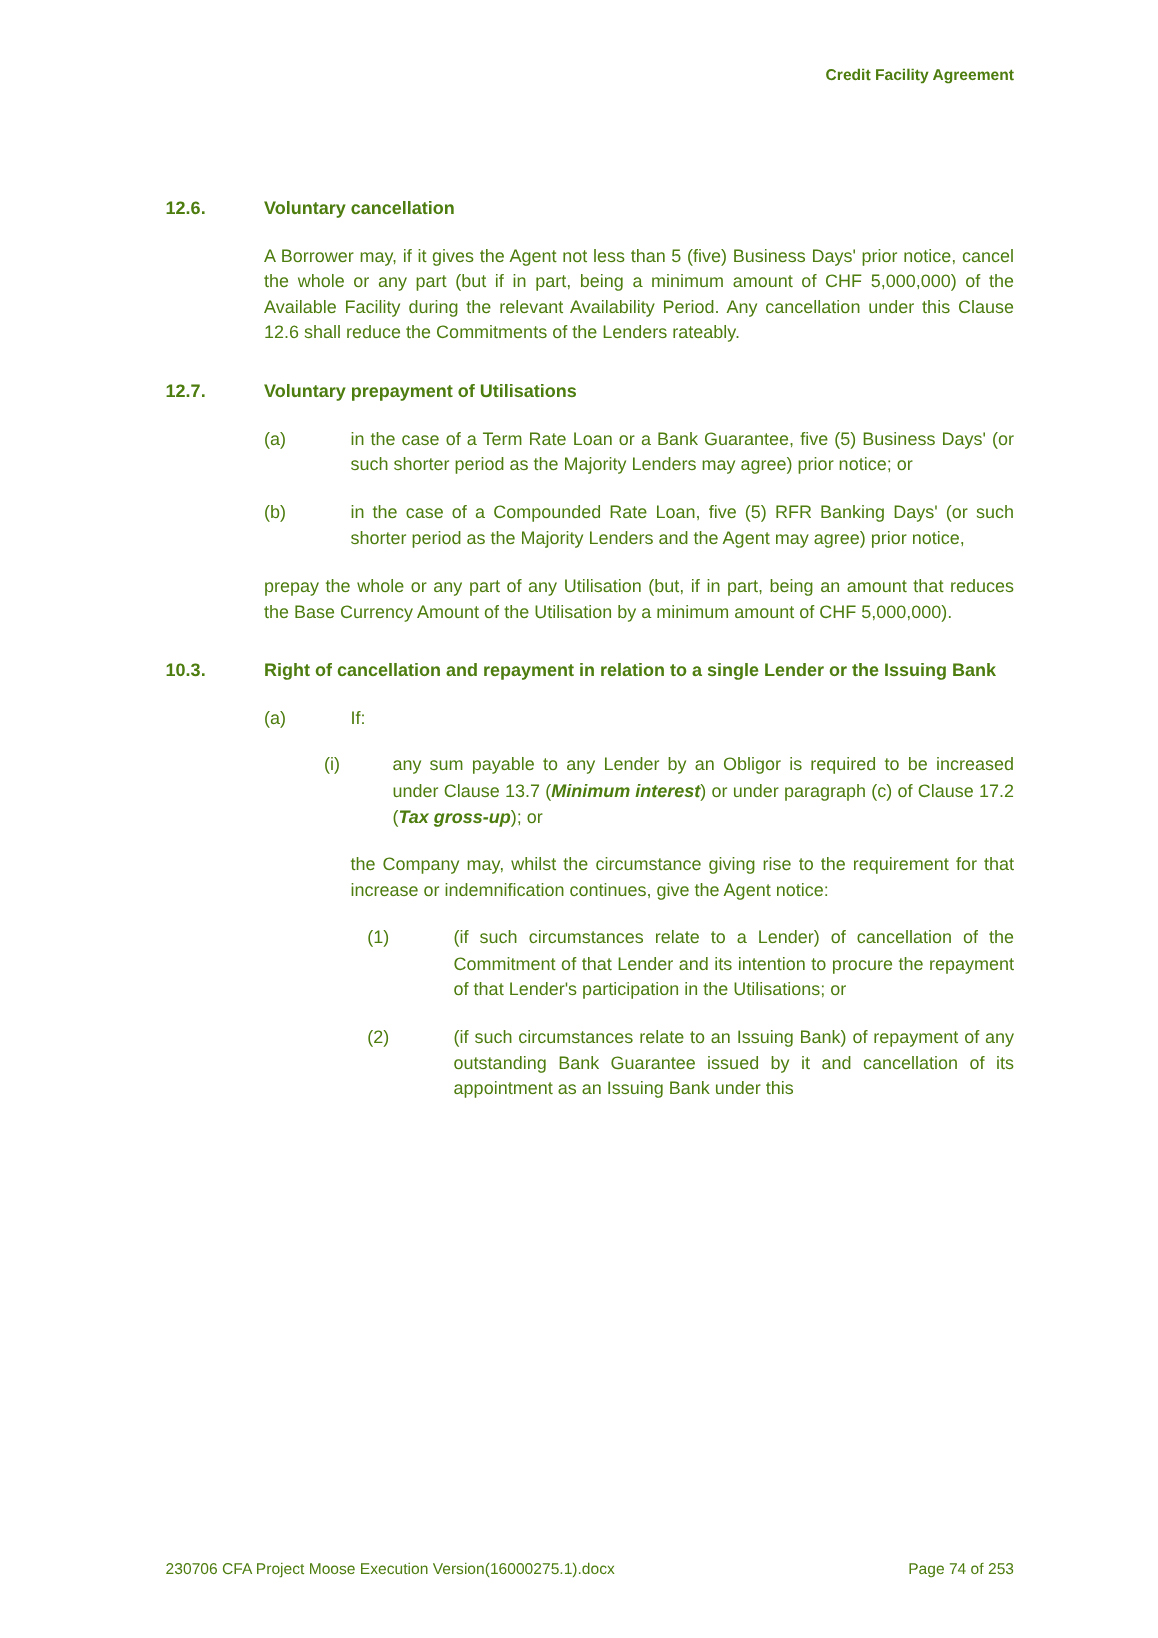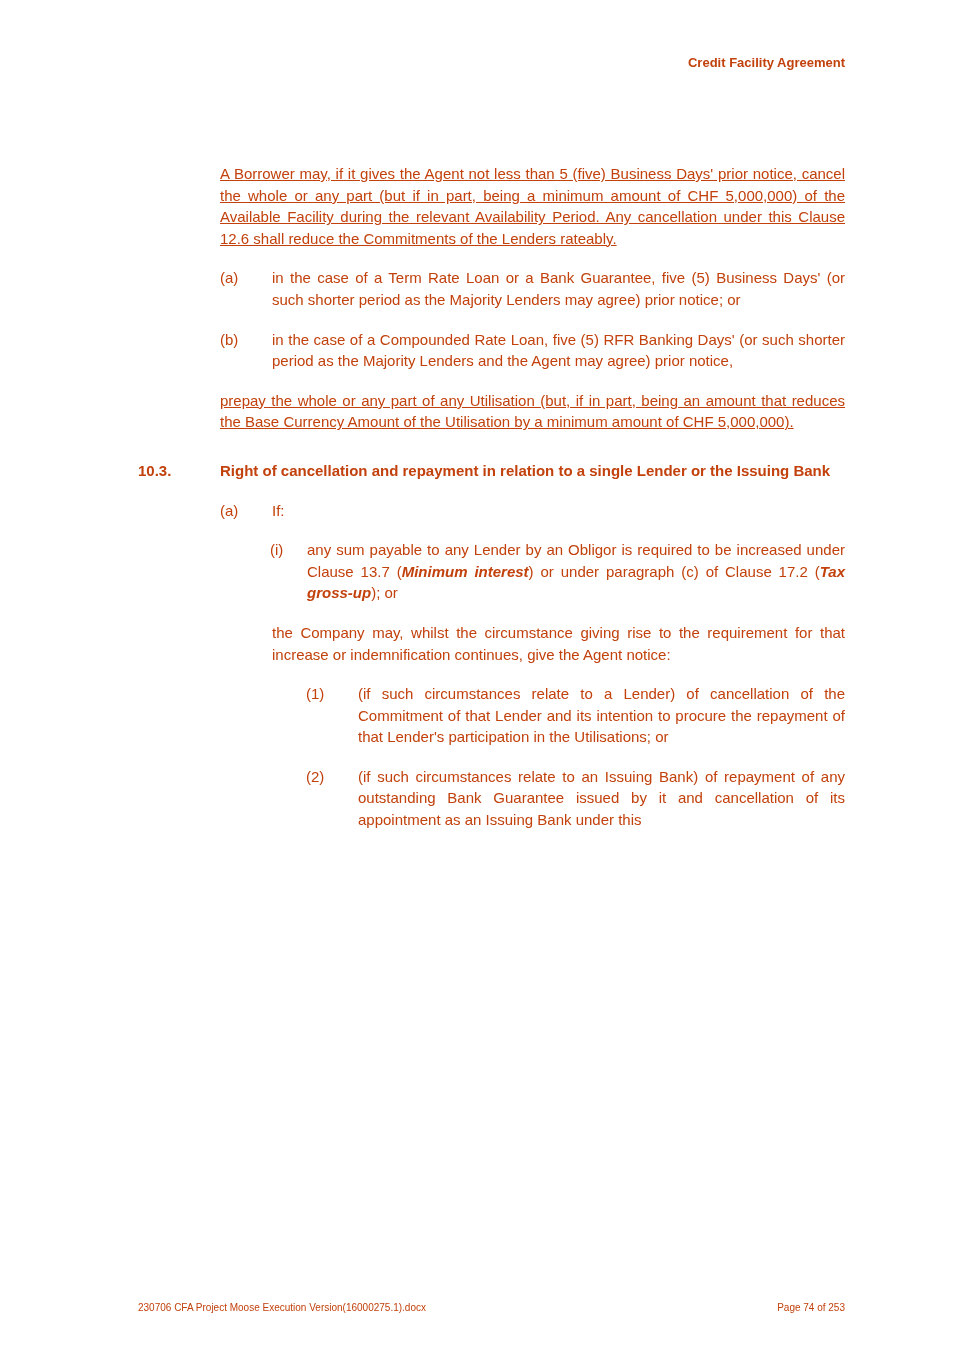--- a/index.html
+++ b/index.html
@@ -5,21 +5,21 @@
   html, body {
     margin: 0;
     padding: 0;
     background: #ffffff;
   }
   .page {
     position: relative;
     width: 965px;
     height: 1365px;
     background: #ffffff;
-    color: #c2410c;
+    color: #4d7c0f;
     font-family: "Liberation Sans", "DejaVu Sans", sans-serif;
     font-size: 15px;
     line-height: 21.6px;
     overflow: hidden;
   }
   .running-header {
     position: absolute;
     top: 55px;
     left: 138px;
     width: 707px;
@@ -45,59 +45,66 @@
     width: 82px;
   }
   .sec-title {
     flex: 1;
     text-align: justify;
   }
   .para {
     margin: 0 16px 18px 82px;
     width: 625px;
     text-align: justify;
-    text-decoration: underline;
   }
   .li {
     display: flex;
     margin-bottom: 18px;
   }
   .li .marker { flex: none; }
-  .li .txt { flex: 1; text-align: justify; }
+  .li .txt { flex: 1; text-align: justify; margin-left: 20px; }
   .li1 { margin-left: 82px;  width: 625px; }
   .li1 .marker { width: 52px; }
   .li2 { margin-left: 132px; width: 575px; }
   .li2 .marker { width: 37px; }
   .li3 { margin-left: 168px; width: 539px; }
   .li3 .marker { width: 52px; }
   .txt i { font-style: italic; font-weight: bold; }
   .page-footer {
     position: absolute;
     top: 1300px;
     left: 138px;
     width: 707px;
     display: flex;
     justify-content: space-between;
-    font-size: 10px;
+    font-size: 13px;
     line-height: 15px;
   }
 </style>
 </head>
 <body>
 
 <div class="page">
 
   <div class="running-header">
     <span>Credit Facility Agreement</span>
   </div>
 
   <div class="content">
 
+    <div class="sec-heading">
+      <span class="sec-num">12.6.</span>
+      <span class="sec-title">Voluntary cancellation</span>
+    </div>
     <p class="para">A Borrower may, if it gives the Agent not less than 5 (five) Business Days' prior notice, cancel the whole or any part (but if in part, being a minimum amount of CHF 5,000,000) of the Available Facility during the relevant Availability Period. Any cancellation under this Clause 12.6 shall reduce the Commitments of the Lenders rateably.</p>
 
+    <div class="sec-heading">
+      <span class="sec-num">12.7.</span>
+      <span class="sec-title">Voluntary prepayment of Utilisations</span>
+    </div>
 
     <div class="li li1">
       <span class="marker">(a)</span>
       <span class="txt">in the case of a Term Rate Loan or a Bank Guarantee, five (5) Business Days' (or such shorter period as the Majority Lenders may agree) prior notice; or</span>
     </div>
     <div class="li li1">
       <span class="marker">(b)</span>
       <span class="txt">in the case of a Compounded Rate Loan, five (5) RFR Banking Days' (or such shorter period as the Majority Lenders and the Agent may agree) prior notice,</span>
     </div>
 

